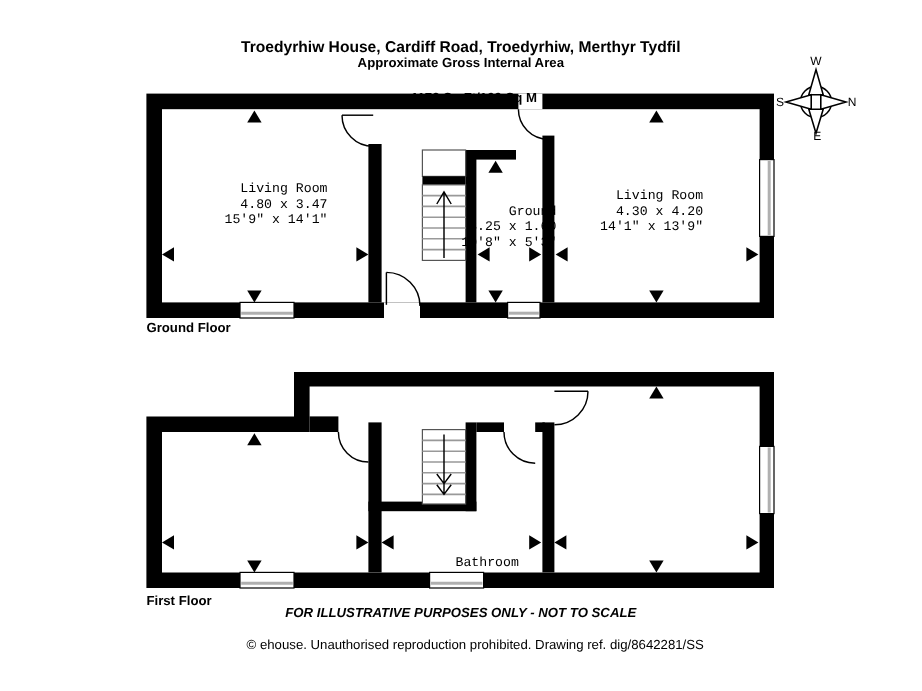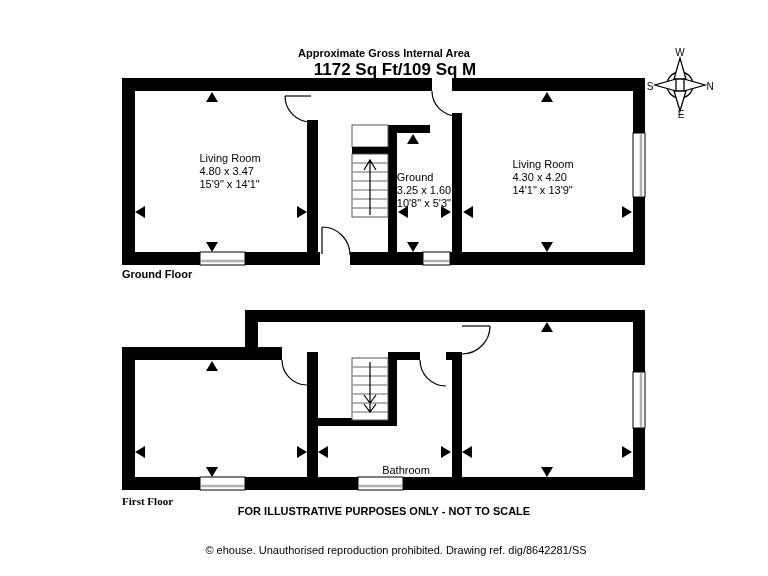--- a/index.html
+++ b/index.html
@@ -3,27 +3,27 @@
 <meta charset="utf-8">
 <style>
   html,body{margin:0;padding:0;background:#fff;}
   #page{position:relative;width:768px;height:576px;background:#ffffff;overflow:hidden;
         font-family:"Liberation Sans",sans-serif;color:#000;}
   .abs{position:absolute;}
   .ctr{left:0;right:0;text-align:center;}
   .b{font-weight:bold;}
   #title{top:31px;font-size:13px;}
   #subtitle{top:47px;font-size:11px;}
-  #area{top:60px;font-size:17px;margin-left:22px;}
+  #area{top:76px;font-size:11px;margin-left:22px;}
   .floor-label{font-size:11px;font-weight:bold;}
-  .room-label{transform:translateX(-50%);text-align:left;font-size:11px;line-height:13px;white-space:nowrap;}
+  .room-label{transform:translateX(-50%);text-align:right;font-size:11px;line-height:13px;white-space:nowrap;font-family:Liberation Mono, monospace;}
   .compass-letter{transform:translate(-50%,-50%);font-size:10px;}
-  #footer1{top:505px;font-size:11px;}
+  #footer1{top:505px;font-size:11px;font-style:italic;}
   #footer2{top:519px;font-size:11px;}
-  #footer3{top:544px;font-size:11px;padding-left:24px;}
+  #footer3{top:532px;font-size:11px;padding-left:24px;}
   svg{position:absolute;left:0;top:0;}
   .wall{fill:#000;stroke:none;}
   .floorfill{fill:#fff;stroke:none;}
   .thin{fill:none;stroke:#000;stroke-width:1.2;}
   .tread{fill:none;stroke:#999;stroke-width:1.3;}
   .stairbox{fill:#fff;stroke:#555;stroke-width:1;}
   .win{fill:#fff;stroke:#000;stroke-width:1;}
   .winline{stroke:#b0b0b0;stroke-width:2.5;}
   .arrow{fill:#000;stroke:none;}
   .compass-shape{fill:#fff;stroke:#000;stroke-width:1.3;}
@@ -154,20 +154,21 @@
 
     <g>
       <circle class="compass-shape" cx="680" cy="85" r="13"></circle>
       <polygon class="compass-shape" points="674,79 686,79 680,58"></polygon>
       <polygon class="compass-shape" points="676,79 676,91 655,85"></polygon>
       <polygon class="compass-shape" points="684,79 684,91 705,85"></polygon>
       <polygon class="compass-shape" points="674,91 686,91 680,111"></polygon>
     </g>
   </svg>
 
+  <div class="abs ctr b" id="title">Troedyrhiw House, Cardiff Road, Troedyrhiw, Merthyr Tydfil</div>
   <div class="abs ctr b" id="subtitle">Approximate Gross Internal Area</div>
   <div class="abs ctr b" id="area">1172 Sq Ft/109 Sq M</div>
 
   <div class="abs compass-letter" style="left:680px;top:52px;">W</div>
   <div class="abs compass-letter" style="left:650px;top:86px;">S</div>
   <div class="abs compass-letter" style="left:710px;top:86px;">N</div>
   <div class="abs compass-letter" style="left:681px;top:114px;">E</div>
 
   <div class="abs room-label" style="left:230px;top:152px;">
     <div>Living Room</div>
@@ -183,18 +184,18 @@
     <div>Living Room</div>
     <div>4.30 x 4.20</div>
     <div>14'1" x 13'9"</div>
   </div>
 
   <div class="abs room-label" style="left:406px;top:444px;margin-top:20px;">
     <div>Bathroom</div>
   </div>
 
   <div class="abs floor-label" style="left:122px;top:268px;">Ground Floor</div>
-  <div class="abs floor-label" style="left:122px;top:495px;font-family:Liberation Serif, serif;">First Floor</div>
+  <div class="abs floor-label" style="left:122px;top:495px;">First Floor</div>
 
   <div class="abs ctr b" id="footer1">FOR ILLUSTRATIVE PURPOSES ONLY - NOT TO SCALE</div>
   <div class="abs ctr" id="footer3">© ehouse. Unauthorised reproduction prohibited. Drawing ref. dig/8642281/SS</div>
 
 </div>
 
 </body></html>

